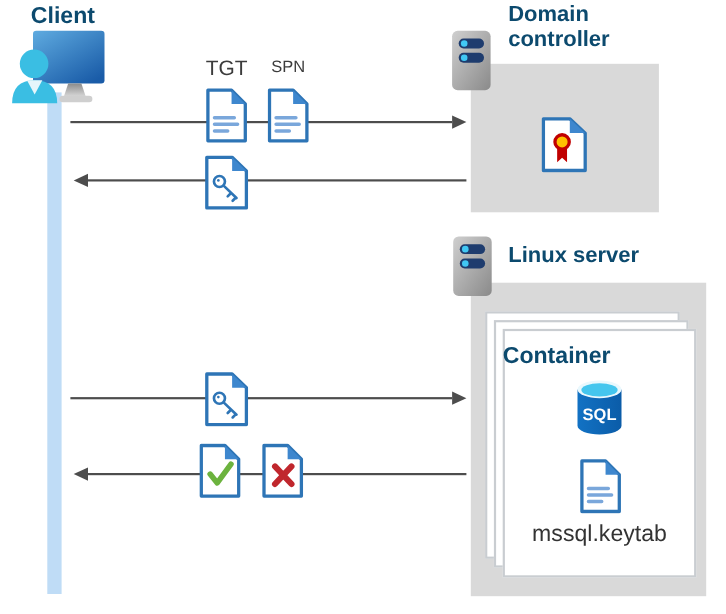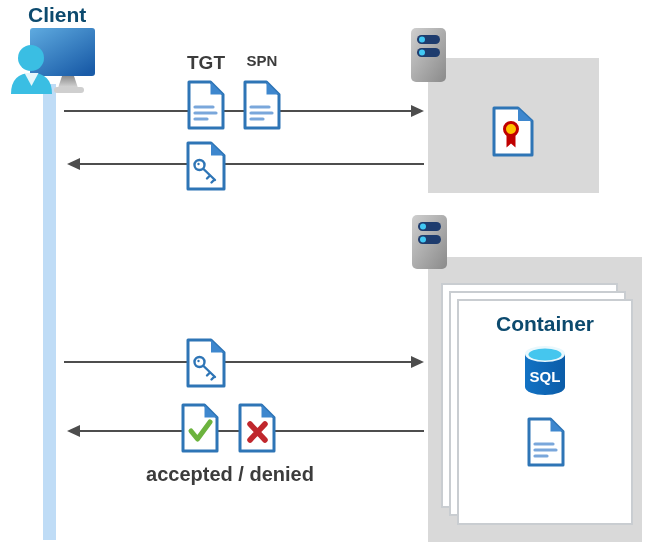--- a/index.html
+++ b/index.html
@@ -44,22 +44,22 @@
   .doc-x{left:238px;top:403px;}
   .cert-icon{left:492px;top:106px;}
   .sql-icon{left:523px;top:344px;}
   .doc-keytab{left:527px;top:417px;}
 
   
   .lbl{position:absolute;color:#0c4a6e;font-weight:bold;white-space:pre-line;}
   .client-lbl{left:28px;top:3px;font-size:21px;}
   .dc-lbl{left:462px;top:2px;font-size:20px;line-height:23px;width:112px;}
   .linux-lbl{left:462px;top:221px;font-size:20px;}
-  .container-lbl{left:457px;top:312px;width:176px;text-align:center;font-size:21px;}
-  .sub{position:absolute;color:#3C3C3C;font-weight:bold;}
+  .container-lbl{left:457px;top:312px;width:176px;text-align:left;font-size:21px;}
+  .sub{position:absolute;color:#3C3C3C;font-weight:normal;}
   .tgt-lbl{left:184px;top:52px;width:44px;text-align:center;font-size:19px;}
   .spn-lbl{left:240px;top:52px;width:44px;text-align:center;font-size:15px;}
   .acc-lbl{left:146px;top:463px;width:168px;text-align:center;font-size:20px;}
   .keytab-lbl{left:457px;top:474px;width:176px;text-align:center;font-size:21px;color:#333333;}
 </style>
 </head>
 <body>
 
 <div class="canvas">
 
@@ -200,18 +200,20 @@
     <text x="22" y="38" text-anchor="middle" font-size="15" font-weight="bold" fill="#ffffff" font-family="Liberation Sans, sans-serif">SQL</text>
   </svg>
 
   <svg class="icon doc-keytab" width="38" height="50" viewBox="0 0 38 50">
     <path d="M2 2 H23.5 L36 14.5 V48 H2 Z" fill="#fff" stroke="#2E75B6" stroke-width="3" stroke-linejoin="round"></path>
     <path d="M23.5 2 L36 14.5 H23.5 Z" fill="#3E87CE"></path>
     <path d="M8 27 H26 M8 33 H29 M8 39 H20" stroke="#7AA7DB" stroke-width="3.2" stroke-linecap="round" fill="none"></path>
   </svg>
 
   <div class="lbl client-lbl">Client</div>
+  <div class="lbl dc-lbl">Domain controller</div>
+  <div class="lbl linux-lbl">Linux server</div>
   <div class="lbl container-lbl">Container</div>
   <div class="sub tgt-lbl">TGT</div>
   <div class="sub spn-lbl">SPN</div>
-  <div class="sub acc-lbl">accepted / denied</div>
+  <div class="sub keytab-lbl">mssql.keytab</div>
 
 </div>
 
 </body></html>

